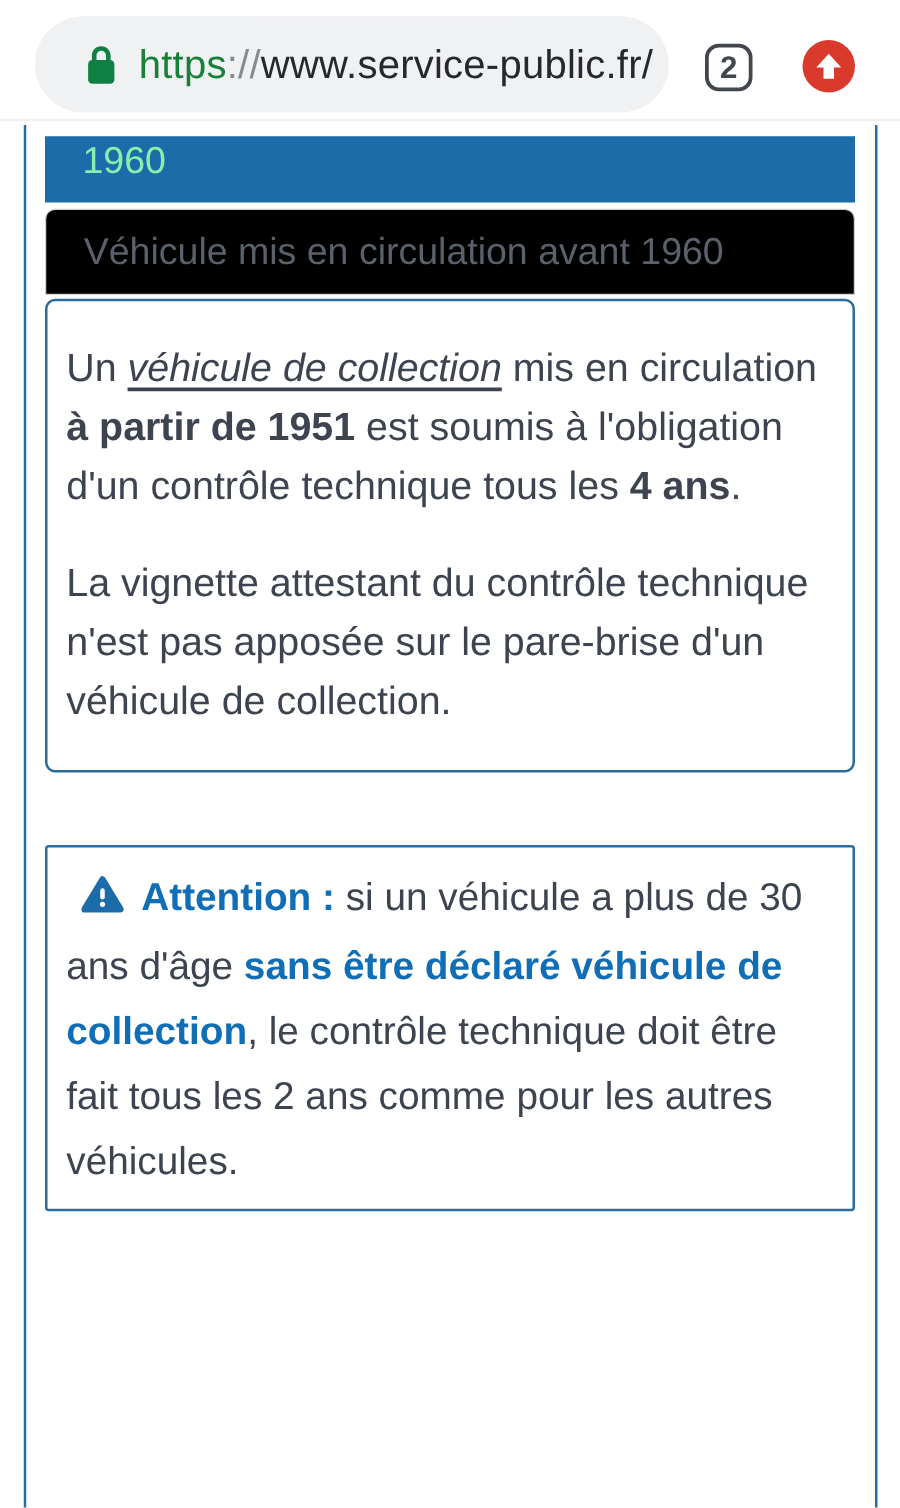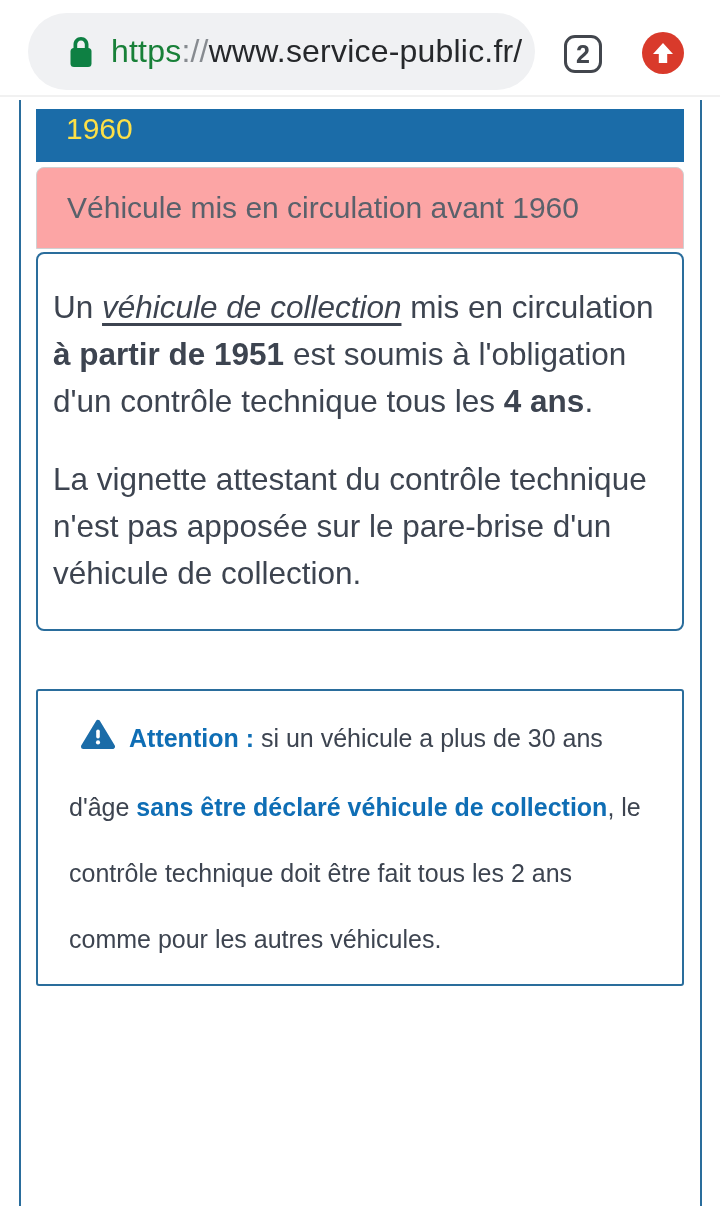--- a/index.html
+++ b/index.html
@@ -23,38 +23,38 @@
              font-size:25px; font-weight:bold; color:#42464d; }
   .update-btn { position:absolute; left:642px; top:32px; width:42px; height:42px;
                 border-radius:50%; background:#d93a2b; display:flex;
                 align-items:center; justify-content:center; }
 
   
   .frame { position:absolute; left:19px; top:100px; width:683px; bottom:0;
            border-left:2px solid #2a6d9c; border-right:2px solid #2a6d9c; }
   .content { margin-left:15px; width:648px; }
 
-  .tab-active { margin-top:9px; height:53px; background:#1b6ca8; color:#fde047;
+  .tab-active { margin-top:9px; height:53px; background:#1b6ca8; color:#86efac;
                 font-size:30px; padding:3px 0 0 30px; }
-  .tab-inactive { margin-top:5px; height:82px; background:#fca5a5;
+  .tab-inactive { margin-top:5px; height:69px; background:#000000;
                   border:1px solid #cfd0d2; border-radius:8px 8px 0 0;
                   display:flex; align-items:center; padding-left:30px;
                   font-size:30px; color:#5a616b; }
 
   .box { border:2px solid #2a6d9c; background:#fff; color:#3d4450; }
   .box.article { margin-top:3px; border-radius:8px; padding:30px 15px 32px; }
   .box.article p { font-size:31.5px; line-height:47px; }
   .box.article p + p { margin-top:31px; }
   .def-link { font-style:italic; text-decoration:underline; color:inherit;
               text-underline-offset:5px; }
   .it { font-style:italic; }
   sup.ord { font-size:60%; position:relative; top:-0.48em; }
 
-  .box.attention { margin-top:58px; border-radius:3px; padding:14px 31px 12px;
-                   font-size:25px; line-height:66px; }
+  .box.attention { margin-top:58px; border-radius:3px; padding:14px 15px 12px;
+                   font-size:31px; line-height:52px; }
   .attn-icon { display:inline-block; margin:0 14px 0 12px; vertical-align:-3px; }
   .blue-bold { color:#0f6eb5; font-weight:bold; }
 </style>
 </head>
 <body>
 
 <div class="toolbar">
   <div class="omnibox">
     <svg class="lock" width="24" height="32" viewBox="0 0 24 32">
       <path d="M12 1 C7.6 1 4.5 4.3 4.5 8.6 V13 H8.2 V8.6 C8.2 6.2 9.8 4.5 12 4.5 C14.2 4.5 15.8 6.2 15.8 8.6 V13 H19.5 V8.6 C19.5 4.3 16.4 1 12 1 Z" fill="#0e8043"></path>

